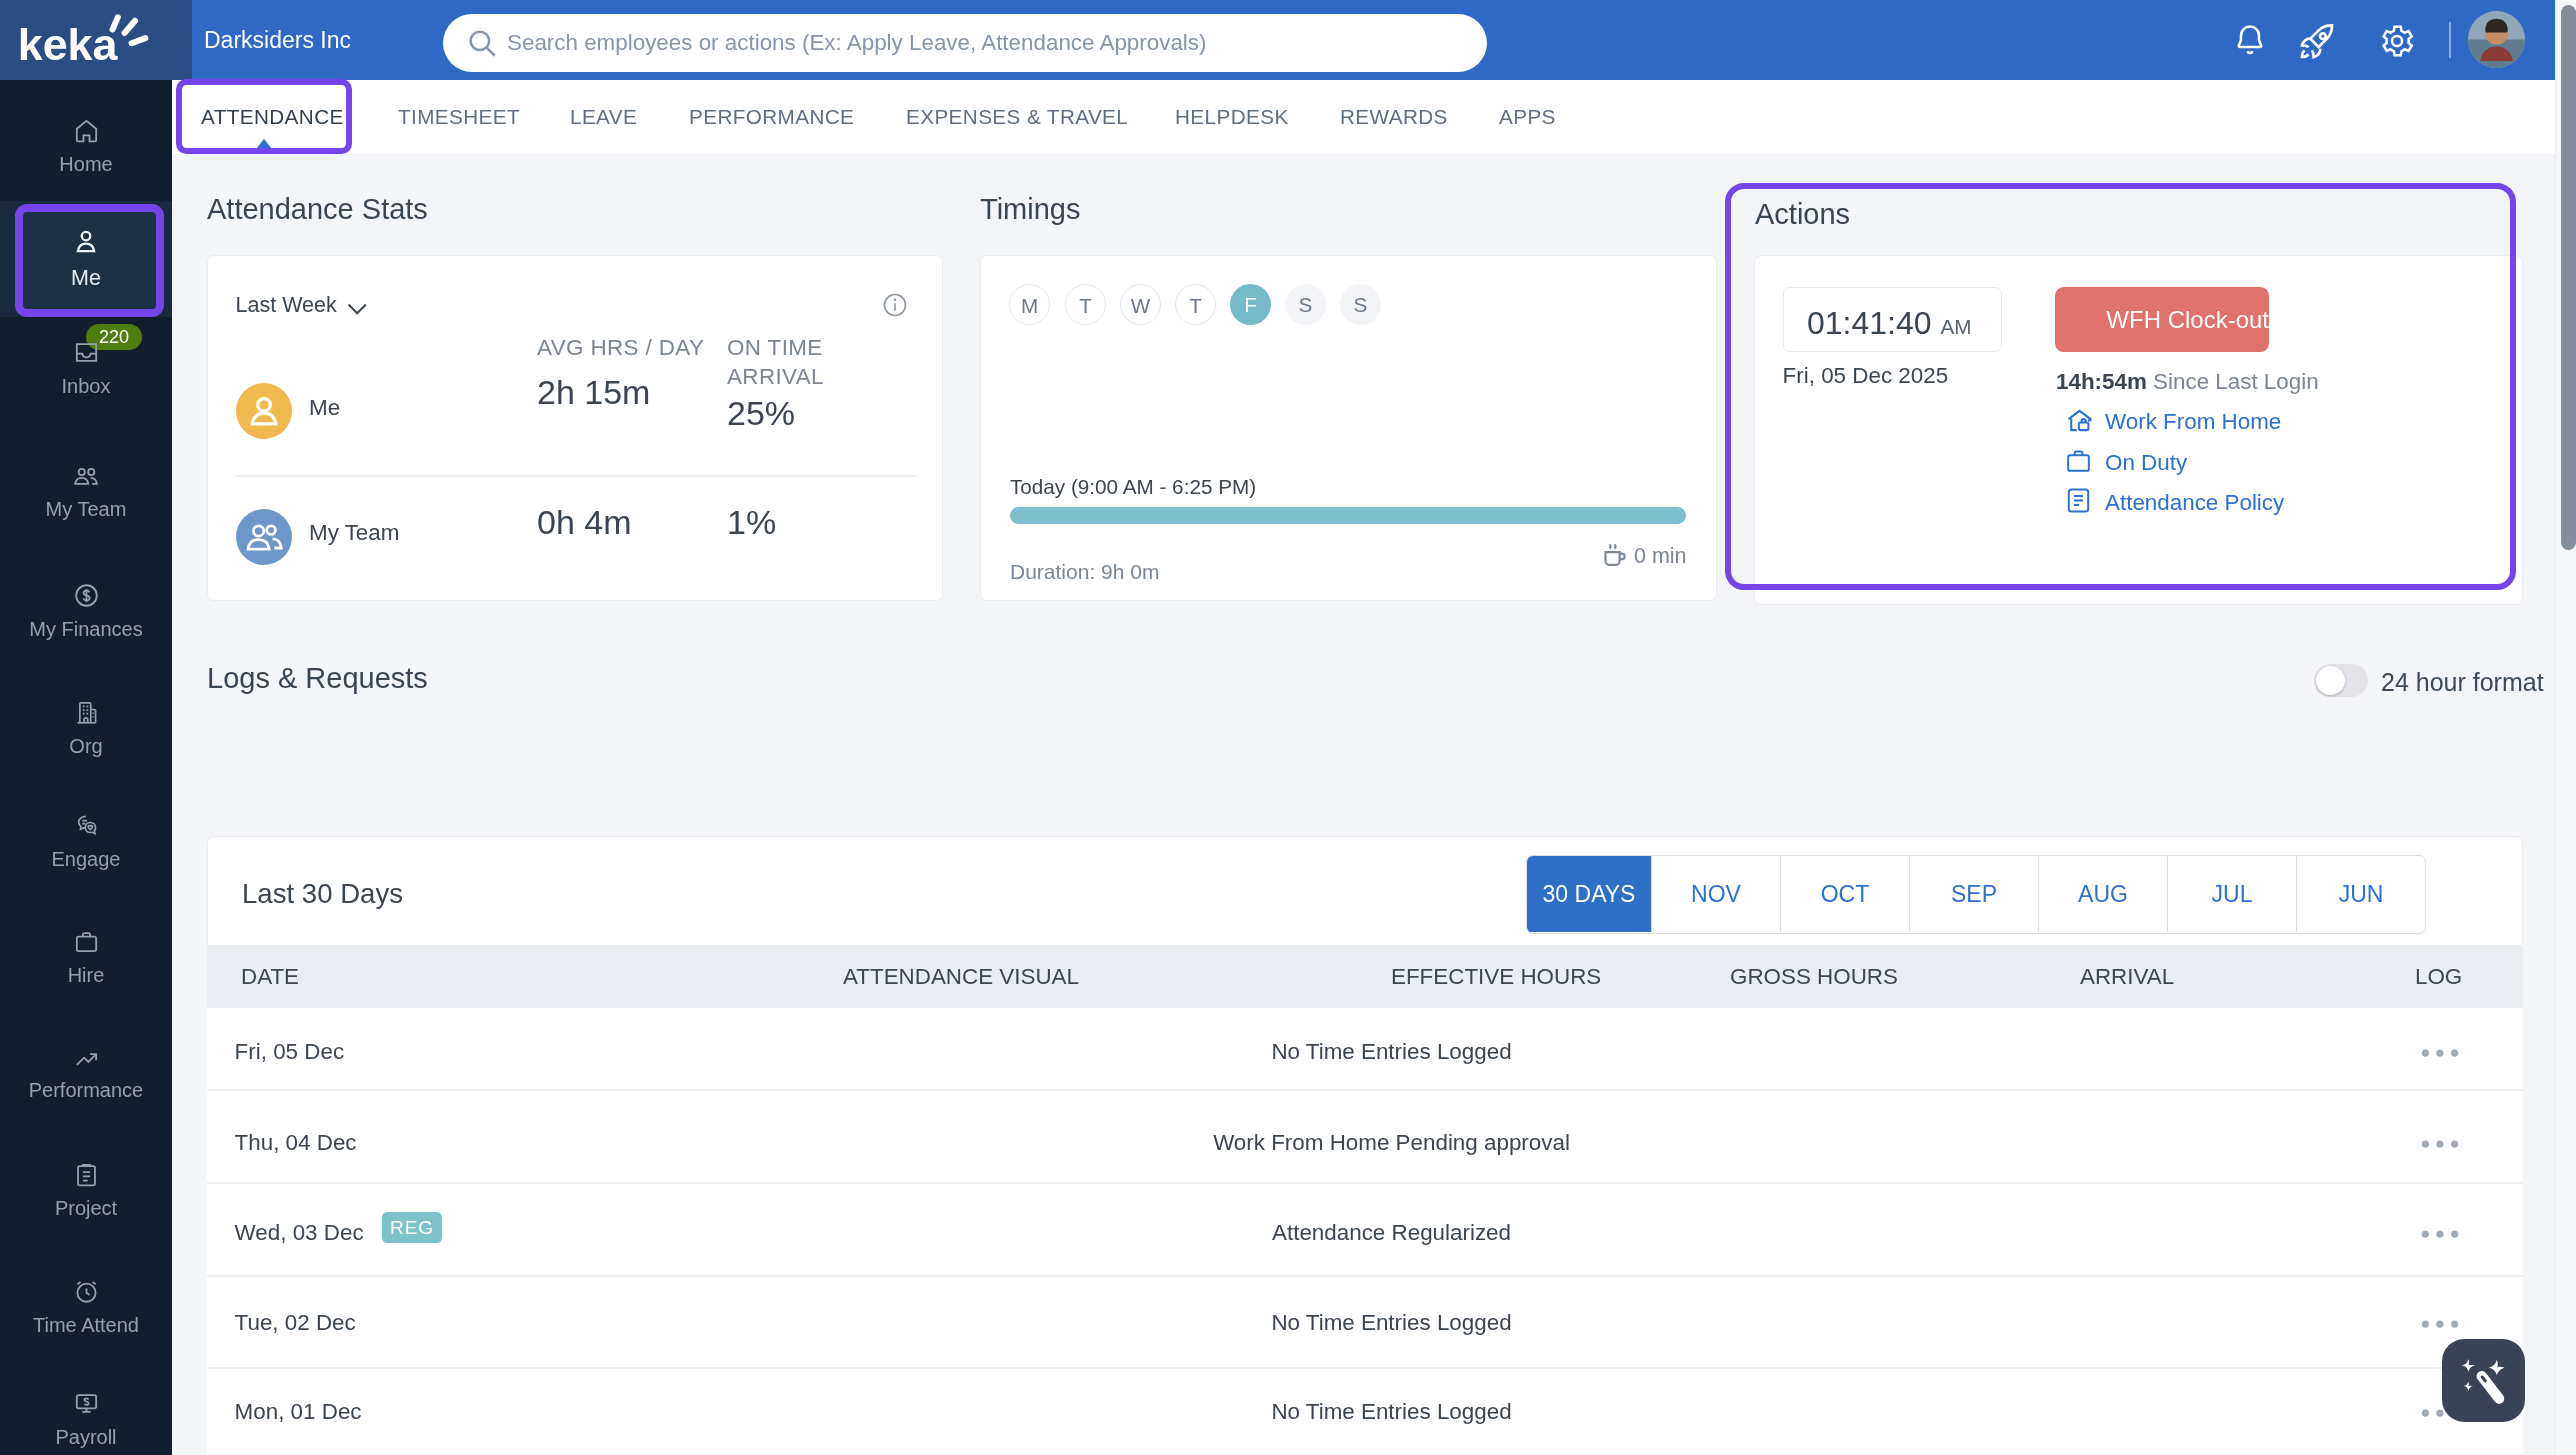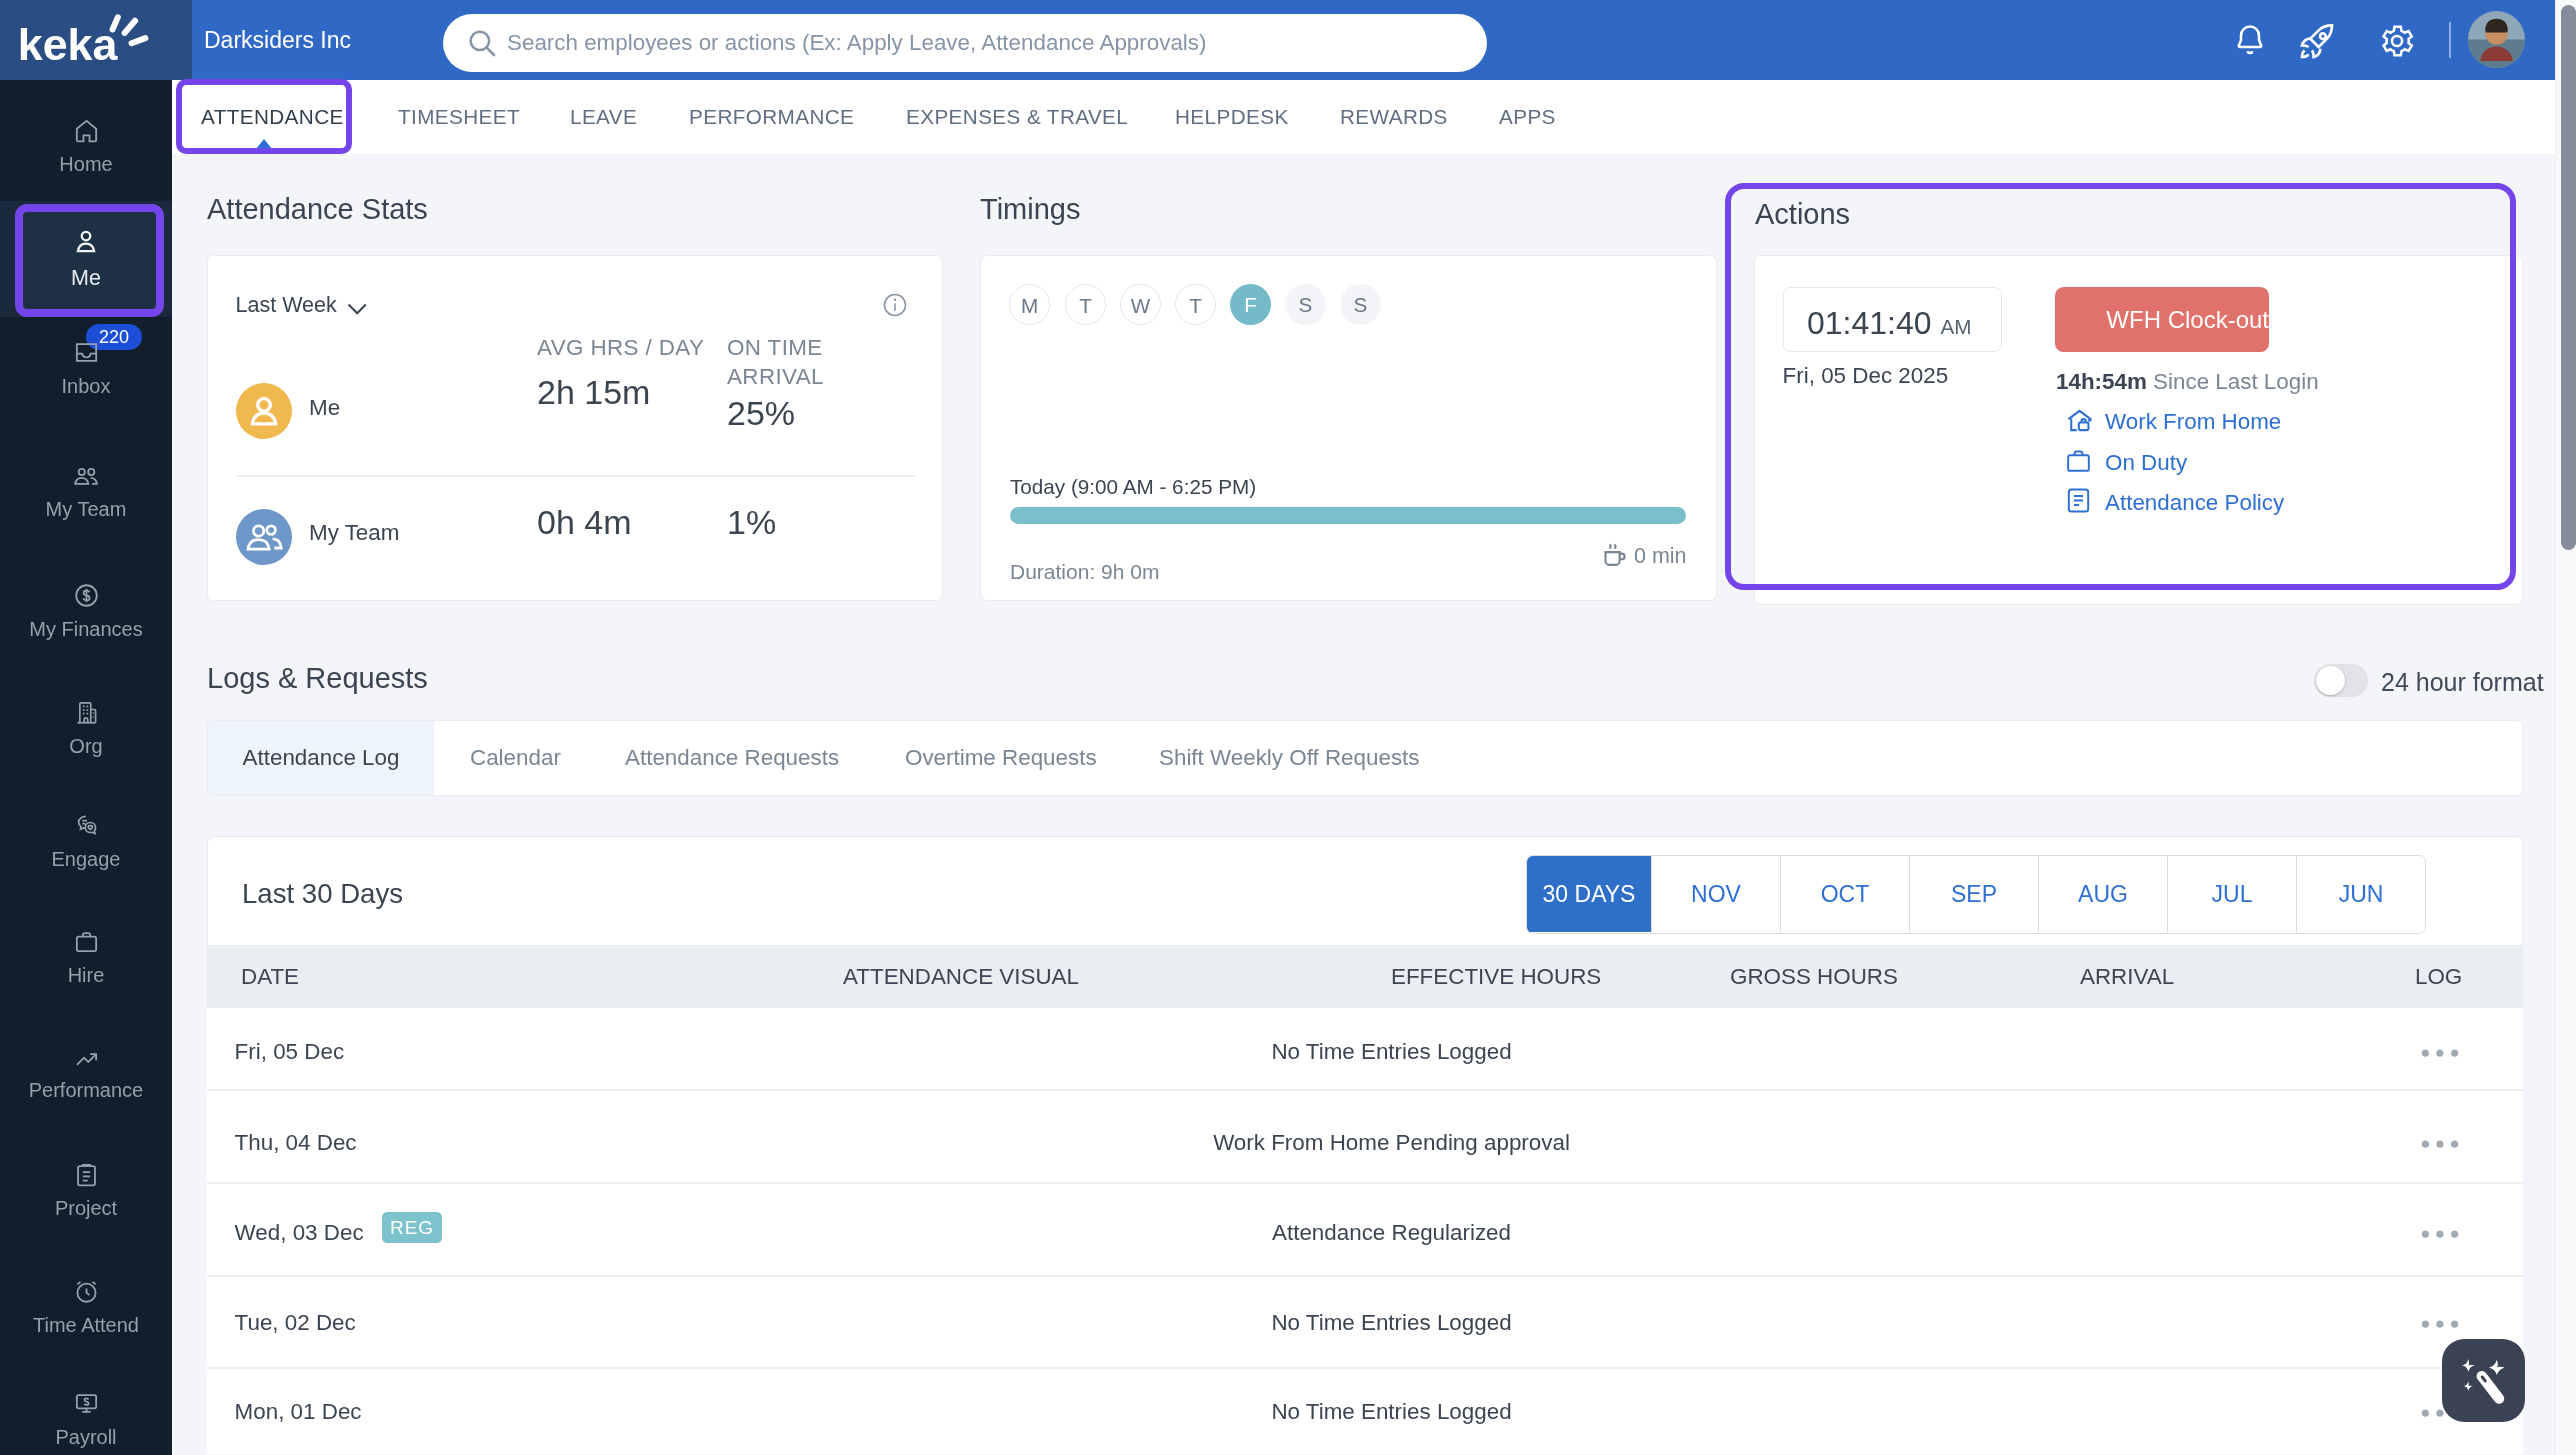--- a/index.html
+++ b/index.html
@@ -15,21 +15,21 @@
 .search .ph{position:absolute;left:64px;top:0;height:46px;line-height:58px;color:#8795A8;font-size:22.4px}
 .tbico{position:absolute;top:22.4px}
 .tbdiv{position:absolute;left:2449px;top:21.5px;width:1.7px;height:36px;background:rgba(255,255,255,.45)}
 .avatar{position:absolute;left:2468px;top:11.2px;width:57px;height:57px;border-radius:50%;overflow:hidden}
 
 .sidebar{position:absolute;left:0;top:80px;width:172px;height:1376px;background:#131E2C}
 .si{position:absolute;left:0;width:172px;text-align:center;color:#96A0AD;font-size:20px}
 .si svg{display:block;margin:0 auto 7.7px}
 .meband{position:absolute;left:0;top:121px;width:172px;height:116px;background:#1A2A3C}
 .mebox{position:absolute;left:14.6px;top:124px;width:149px;height:113px;background:#1E3043;border:8.6px solid #7445EA;border-radius:12px}
-.badge220{position:absolute;left:86px;top:244px;width:56px;height:26px;background:#1d4ed8;border-radius:13px;color:#fff;font-size:18px;line-height:26px;text-align:center}
+.badge220{position:absolute;left:86px;top:244px;width:56px;height:26px;background:#4d7c0f;border-radius:13px;color:#fff;font-size:18px;line-height:26px;text-align:center}
 
 .navrow{position:absolute;left:172px;top:80px;width:2404px;height:74px;background:#fff}
 .ntab{position:absolute;top:0;height:74px;line-height:74px;font-size:20.7px;letter-spacing:0.4px;color:#5F6E80}
 .ntab.act{color:#333F4D}
 .navbox{position:absolute;left:176px;top:79px;width:176px;height:75px;border:6.9px solid #7445EA;border-radius:10.3px;background:transparent}
 .navtri{position:absolute;left:80px;top:59px;width:0;height:0;border-left:12px solid transparent;border-right:12px solid transparent;border-bottom:15.5px solid #2D6FD3}
 
 .card{position:absolute;background:#fff;border:0.9px solid #E8EAEE;border-radius:6.9px}
 .sect{position:absolute;color:#3A4553;font-size:29px}
 .gray{color:#7A8694}
@@ -303,27 +303,20 @@
     <div class="alink" style="left:350px;top:234px">Attendance Policy</div>
   </div>
 
   <div class="abs" style="left:1725px;top:183px;width:791px;height:407px;border:6.9px solid #7445EA;border-radius:19px"></div>
 
   <div class="sect" style="left:207px;top:662px">Logs &amp; Requests</div>
   <div class="abs" style="left:2314px;top:664px;width:54px;height:33px;background:#E2E2E8;border-radius:16.4px"></div>
   <div class="abs" style="left:2316px;top:666px;width:29px;height:29px;background:#fff;border-radius:50%;box-shadow:0 0.9px 2.6px rgba(0,0,0,.25)"></div>
   <div class="abs" style="left:2381px;top:668px;font-size:25px;color:#3E4A59">24 hour format</div>
 
-  <div class="abs" style="left:207px;top:720px;width:2316px;height:76px;background:#fff;border:0.9px solid #EAECEF;border-radius:5.2px">
-    <div class="abs" style="left:0;top:0;width:226px;height:74px;background:#EEF4FB;line-height:74px;text-align:center;font-size:22.4px;color:#3B4552">Attendance Log</div>
-    <div class="abs gray" style="left:262px;top:0;height:74px;line-height:74px;font-size:22.4px">Calendar</div>
-    <div class="abs gray" style="left:417px;top:0;height:74px;line-height:74px;font-size:22.4px">Attendance Requests</div>
-    <div class="abs gray" style="left:697px;top:0;height:74px;line-height:74px;font-size:22.4px">Overtime Requests</div>
-    <div class="abs gray" style="left:951px;top:0;height:74px;line-height:74px;font-size:22.4px">Shift Weekly Off Requests</div>
-  </div>
 
   <div class="card" style="left:207px;top:836px;width:2316px;height:618px;border-radius:6.9px 6.9px 0 0">
     <div class="abs dark" style="left:34px;top:41px;font-size:27.6px">Last 30 Days</div>
   </div>
   <div class="mgroup">
     <div class="mbtn">30 DAYS</div>
     <div class="mbtn">NOV</div>
     <div class="mbtn">OCT</div>
     <div class="mbtn">SEP</div>
     <div class="mbtn">AUG</div>

